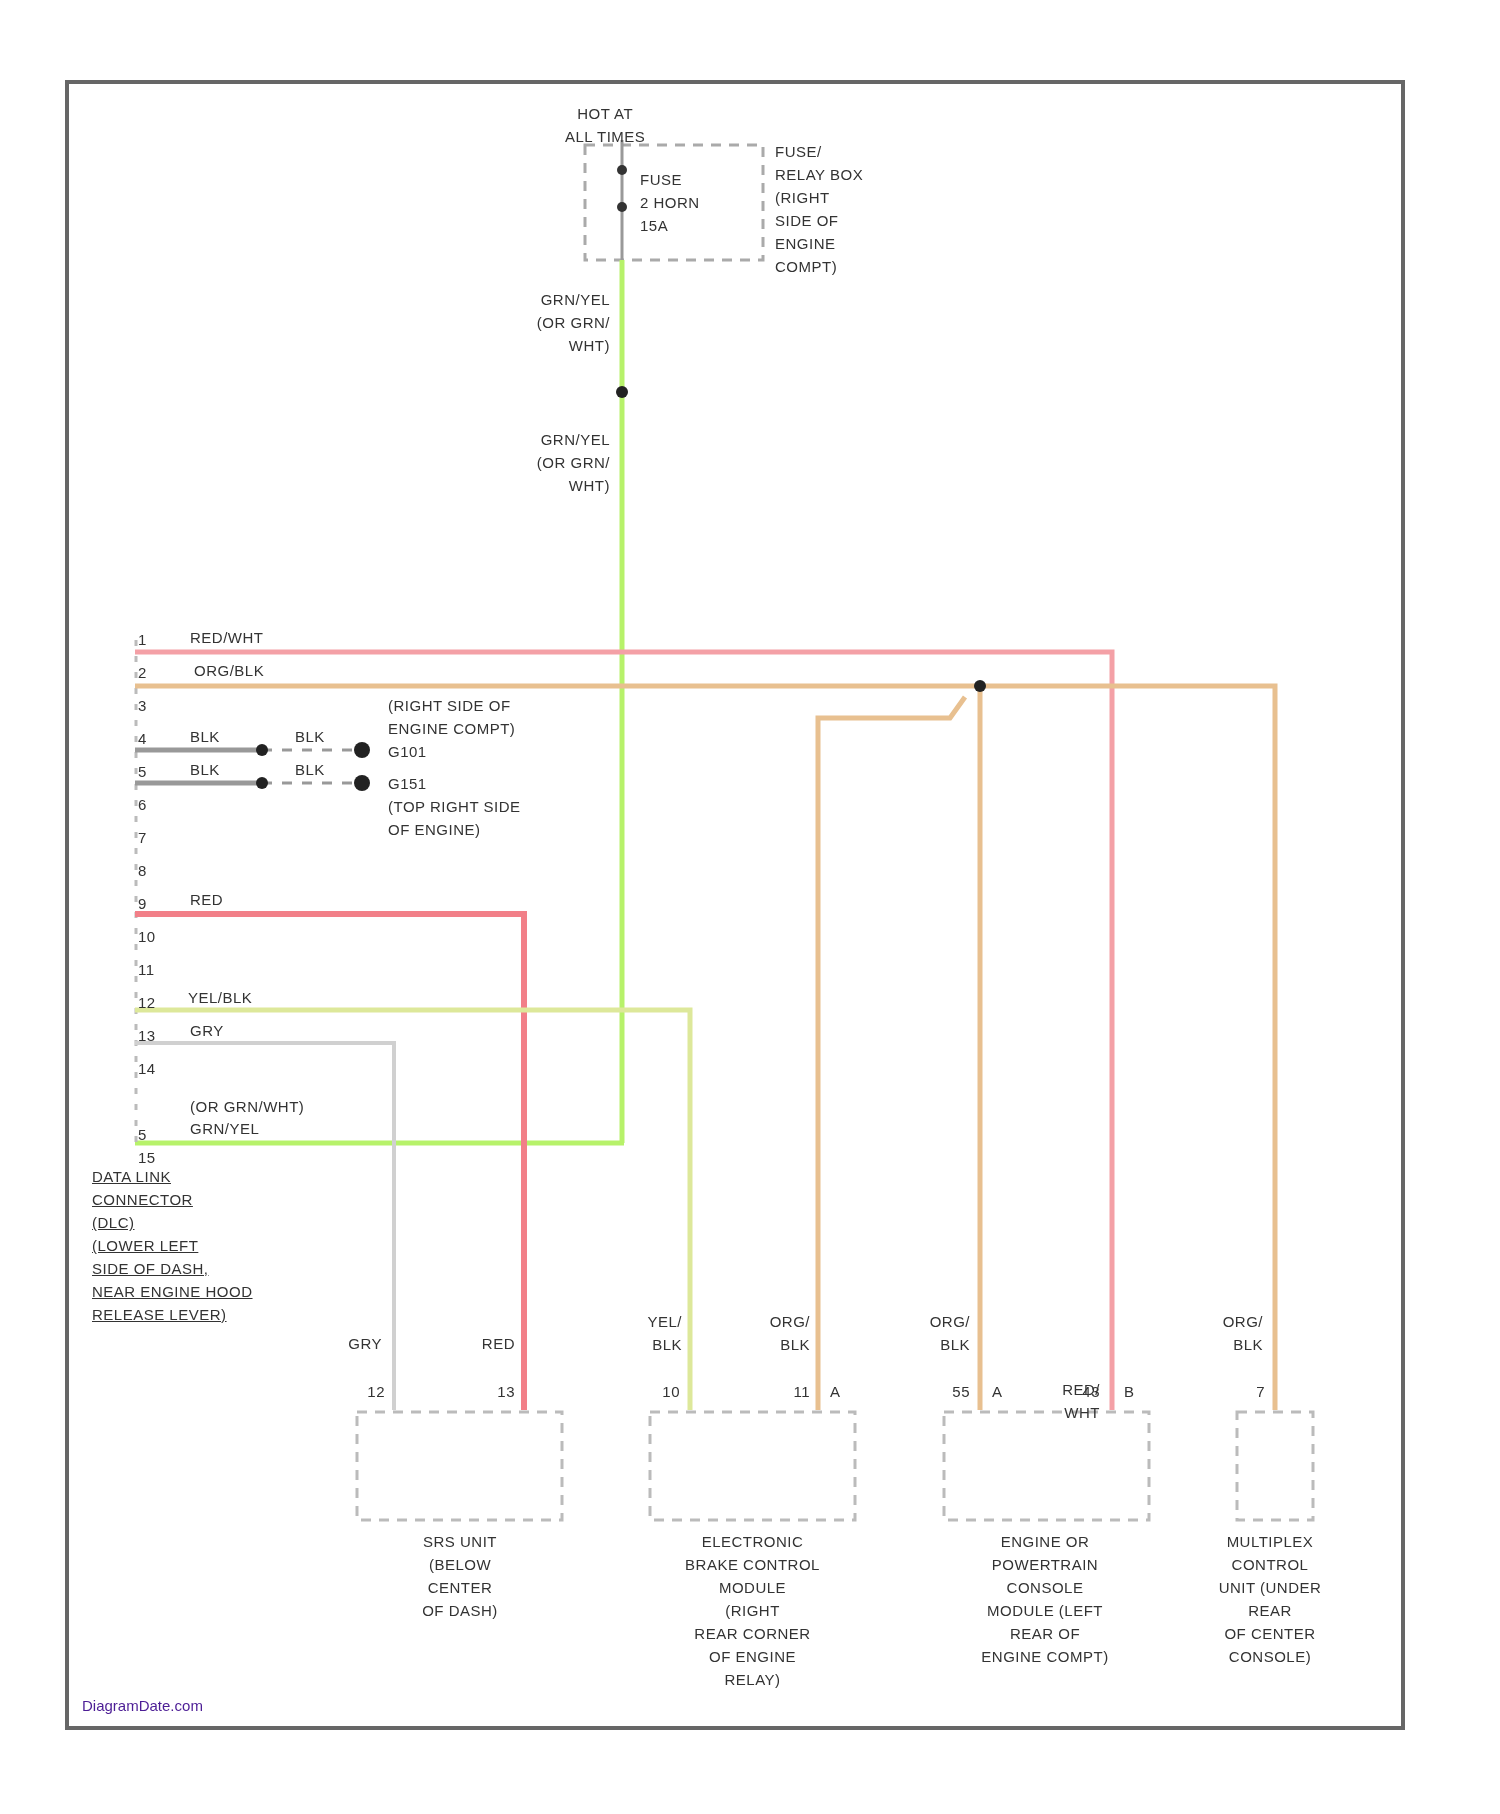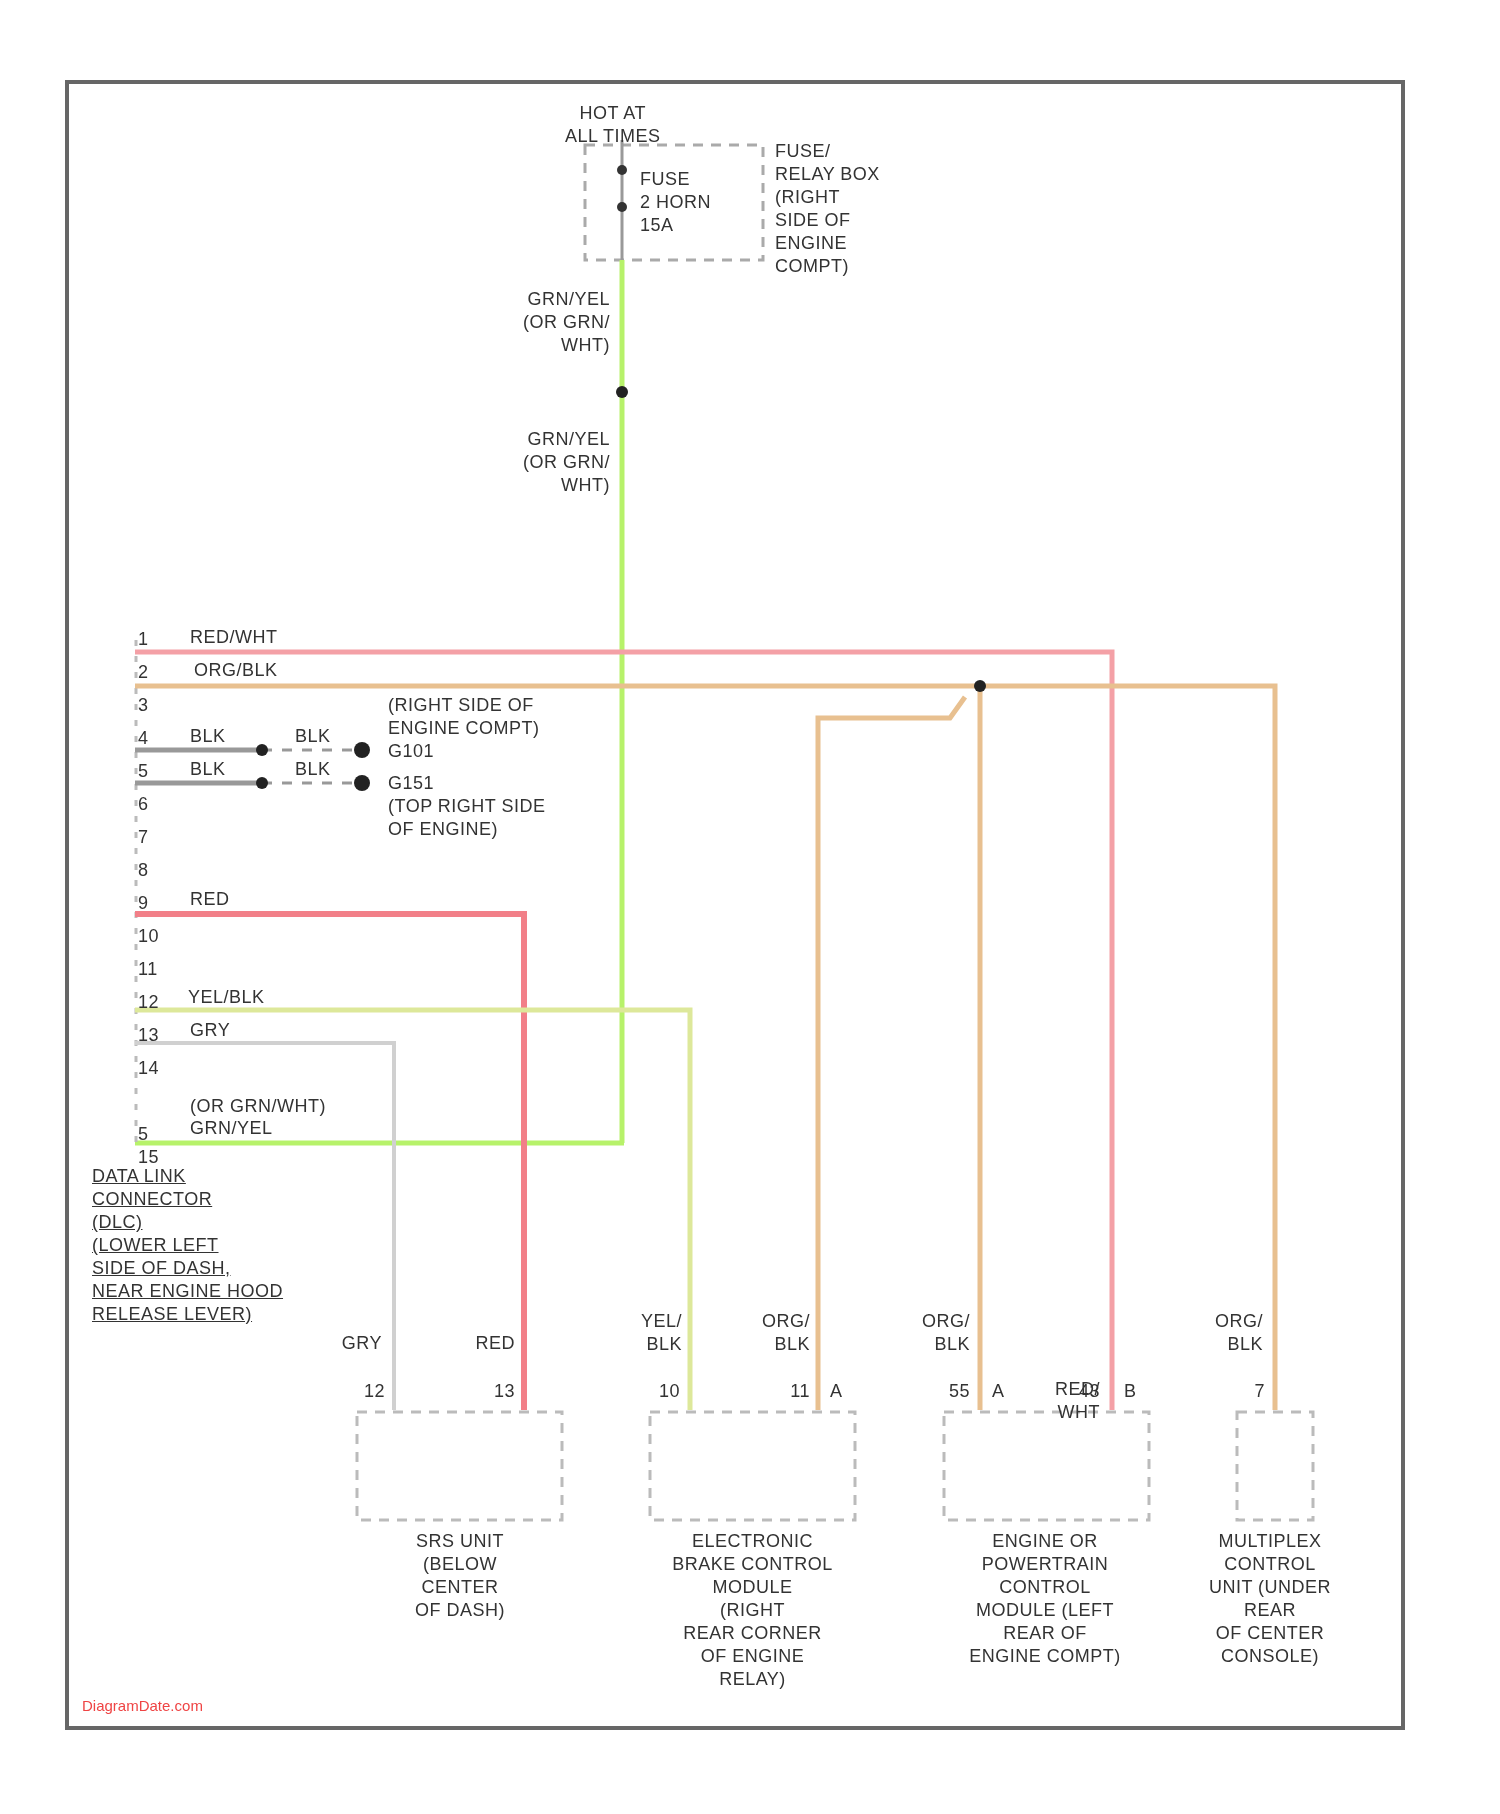--- a/index.html
+++ b/index.html
@@ -1,22 +1,22 @@
 <!DOCTYPE html>
 <html><head>
 <meta charset="utf-8">
 <style>
   html,body{margin:0;padding:0;background:#fff;}
   body{width:1500px;height:1814px;position:relative;overflow:hidden;font-family:"Liberation Sans",sans-serif;}
   #frame{position:absolute;left:65px;top:80px;width:1340px;height:1650px;border:4px solid #666;box-sizing:border-box;}
   svg{position:absolute;left:0;top:0;}
-  .lbl{position:absolute;font-size:18px;line-height:23px;color:#333;white-space:pre;letter-spacing:0.5px;}
+  .lbl{position:absolute;font-size:15px;line-height:23px;color:#333;white-space:pre;letter-spacing:0.5px;}
   .c{text-align:center;}
   .r{text-align:right;}
-  .footer{position:absolute;left:82px;top:1697px;font-size:15px;color:#ef4444;}
+  .footer{position:absolute;left:82px;top:1697px;font-size:15px;color:#4c1d95;}
 </style>
 </head>
 <body>
 
 <div id="frame"></div>
 
 <svg width="1500" height="1814">
 
   <rect x="585" y="145" width="178" height="115" fill="none" stroke="#aaa" stroke-width="3" stroke-dasharray="10,8"></rect>
 
@@ -152,21 +152,21 @@
 OF DASH)</div>
 <div class="lbl c" style="left:655px;top:1530px;width:195px;">ELECTRONIC
 BRAKE CONTROL
 MODULE
 (RIGHT
 REAR CORNER
 OF ENGINE
 RELAY)</div>
 <div class="lbl c" style="left:940px;top:1530px;width:210px;">ENGINE OR
 POWERTRAIN
-CONTROL
+CONSOLE
 MODULE (LEFT
 REAR OF
 ENGINE COMPT)</div>
 <div class="lbl c" style="left:1185px;top:1530px;width:170px;">MULTIPLEX
 CONTROL
 UNIT (UNDER
 REAR
 OF CENTER
 CONSOLE)</div>
 

